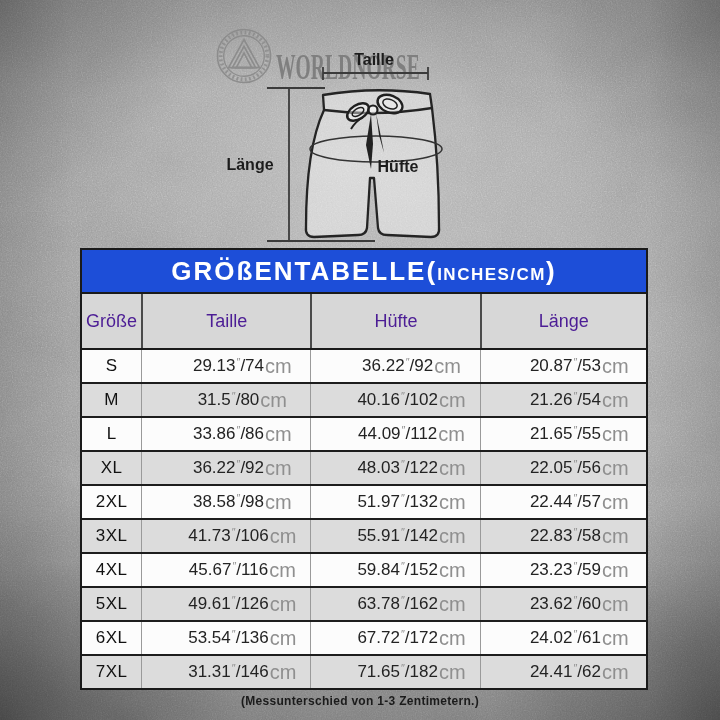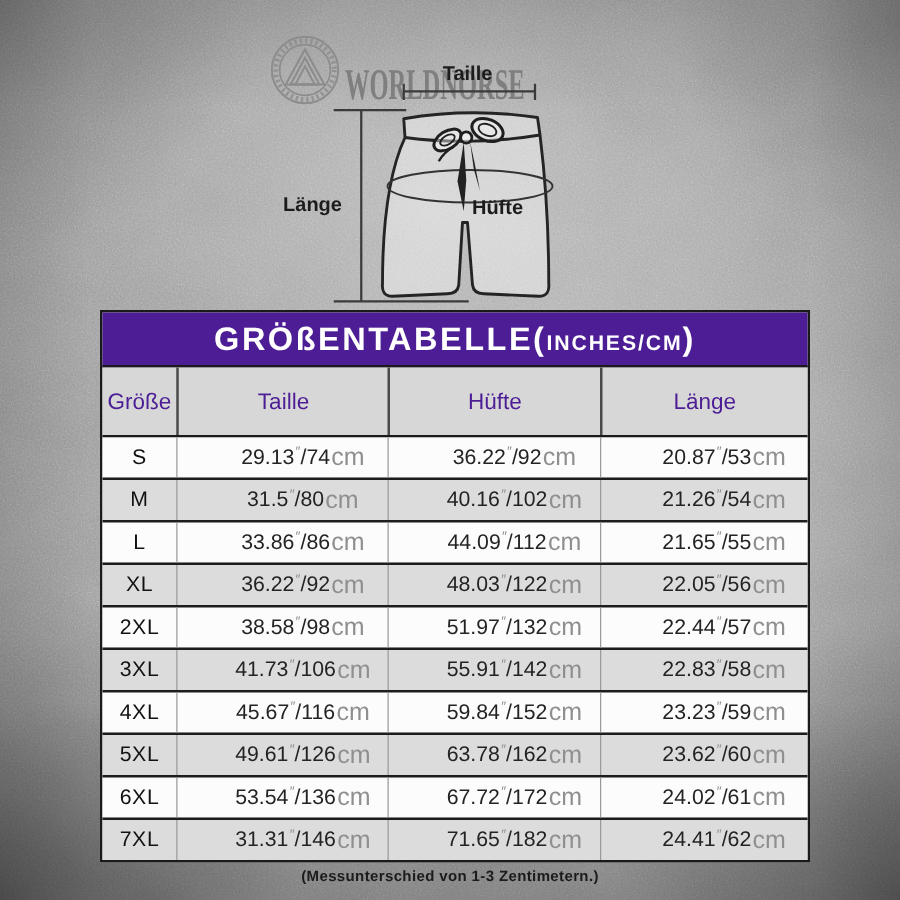--- a/index.html
+++ b/index.html
@@ -28,21 +28,21 @@
 
   
   .diagram-svg{position:absolute;left:0;top:0;width:720px;height:250px;}
   .dlabel{position:absolute;font-weight:bold;font-size:16px;color:#1c1c1c;}
   .lbl-taille{left:324px;top:51px;width:100px;text-align:center;}
   .lbl-laenge{left:210px;top:156px;width:80px;text-align:center;}
   .lbl-huefte{left:358px;top:158px;width:80px;text-align:center;}
 
   
   .size-table{position:absolute;left:80px;top:248px;width:568px;border:2px solid #1a1a1a;background:#fcfcfc;box-sizing:border-box;}
-  .tbl-title{height:42px;line-height:42px;background:#4c1d95;border-bottom:2px solid #1a1a1a;text-align:center;color:#ffffff;font-weight:bold;font-size:26px;letter-spacing:2px;white-space:nowrap;}
+  .tbl-title{height:42px;line-height:42px;background:#1d4ed8;border-bottom:2px solid #1a1a1a;text-align:center;color:#ffffff;font-weight:bold;font-size:26px;letter-spacing:2px;white-space:nowrap;}
   .tbl-title .title-sub{font-size:17px;letter-spacing:1.5px;}
   .tbl-head{display:flex;height:54px;background:#d7d7d7;border-bottom:2px solid #1a1a1a;}
   .tbl-head .cell{font-weight:normal;font-size:18px;color:#4c1d95;}
   .tbl-row{display:flex;height:32px;}
   .tbl-row + .tbl-row{border-top:2px solid #1d1d1d;}
   .tbl-row:nth-child(odd){background:#fcfcfc;}
   .tbl-row:nth-child(even){background:#dcdcdc;}
   .cell{display:flex;align-items:center;justify-content:center;box-sizing:border-box;}
   .c0{width:10.5%;}
   .c1{width:30%;}

